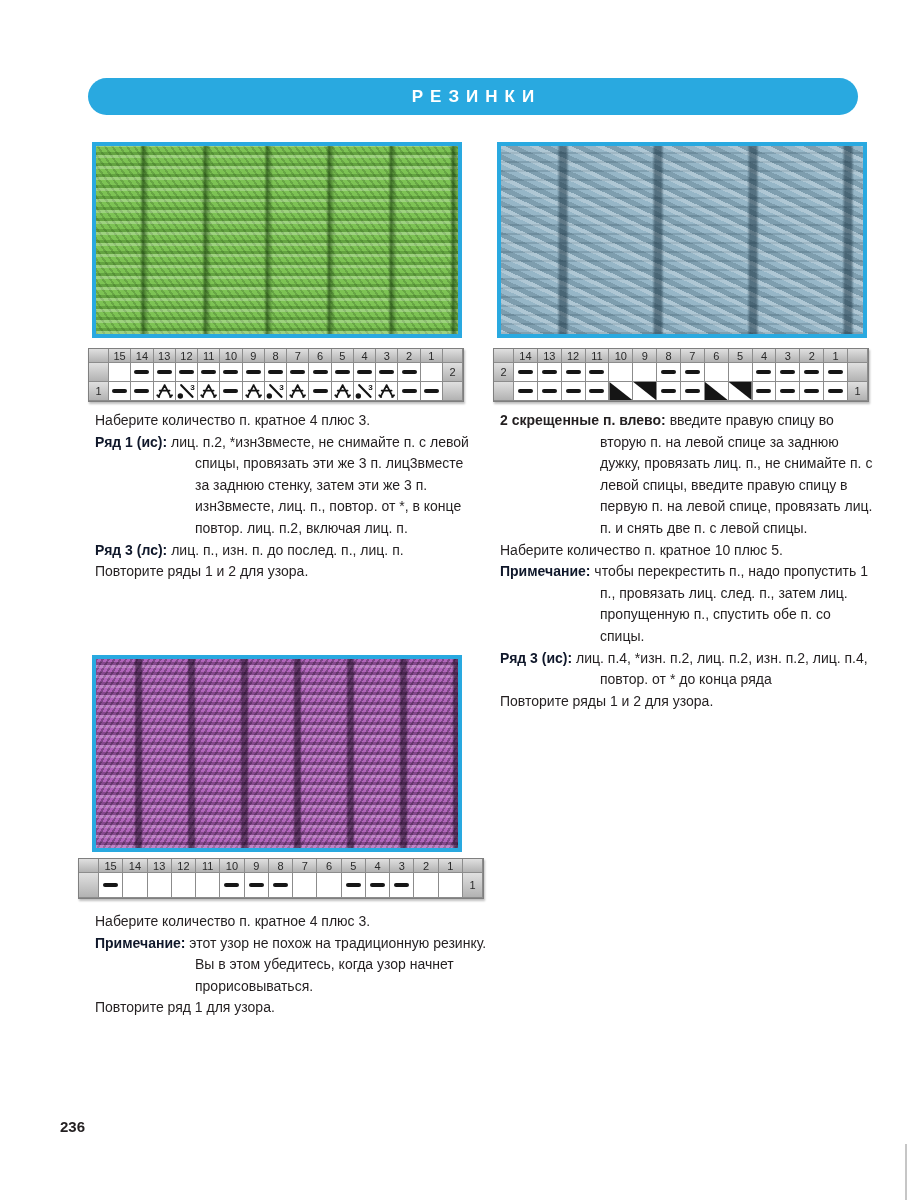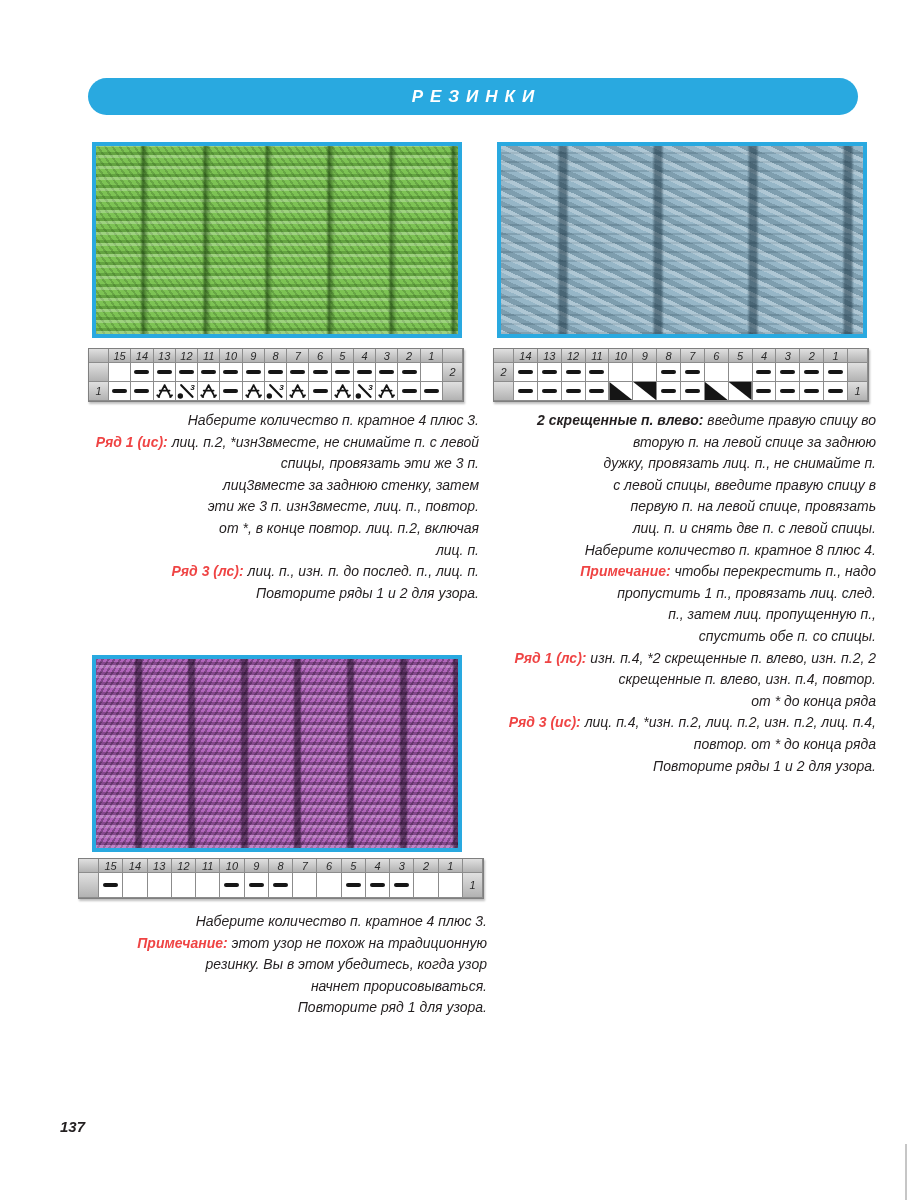--- a/index.html
+++ b/index.html
@@ -1,17 +1,17 @@
 <!DOCTYPE html>
 <html><head>
 <meta charset="utf-8">
 <style>
   html,body{margin:0;padding:0;background:#ffffff;}
   .page{position:relative;width:914px;height:1200px;background:#fff;overflow:hidden;
-        font-family:"Liberation Sans",sans-serif;color:#231f20;font-style:italic;}
+        font-family:"Liberation Sans",sans-serif;color:#231f20;}
 
   
   .banner{position:absolute;left:88px;top:78px;width:770px;height:37px;border-radius:19px;
           display:flex;align-items:center;justify-content:center;}
   .banner h1{margin:0;font-size:17px;font-weight:bold;color:#fff;letter-spacing:7px;padding-left:7px;}
 
   
   .photo{position:absolute;box-sizing:border-box;border:4px solid #29a9e0;}
   #photo-green{left:92px;top:142px;width:370px;height:196px;
     background-color:#7dc354;
@@ -41,28 +41,28 @@
   .chart .c{position:relative;display:flex;align-items:center;justify-content:center;
             border-right:1px solid #8c8c8c;border-bottom:1px solid #8c8c8c;background:#fff;overflow:hidden;}
   .chart .gry{background:linear-gradient(#e0e0e0,#b2b2b2);font-size:11px;color:#2a2a2a;}
   .dash{width:15px;height:3.5px;background:#161616;border-radius:2px;}
   .tri{position:absolute;left:0;top:0;right:0;bottom:0;background:#151515;}
   .triA{clip-path:polygon(0 0,0 100%,100% 100%);}
   .triB{clip-path:polygon(0 0,100% 0,100% 100%);}
   svg.sym{width:100%;height:100%;display:block;}
 
   
-  .txt{position:absolute;font-size:14px;line-height:21.6px;text-align:right;}
+  .txt{position:absolute;font-size:14px;line-height:21.6px;}
   #txt-green {left:95px; top:410px;width:384px;}
   #txt-blue  {left:500px;top:410px;width:376px;}
   #txt-purple{left:95px; top:911px;width:392px;}
   .txt p{margin:0;}
   .instr{padding-left:100px;text-indent:-100px;}
   .lbl{font-weight:bold;margin-top:12px;}
-  .lbl.gold{color:#ef4444;}
+  .lbl.gold{color:#0f172a;}
   .lbl.black{color:#231f20;}
 
   .pagenum{position:absolute;left:60px;top:1118px;font-size:15px;font-weight:bold;}
   .scan-edge{position:absolute;right:7px;bottom:0;width:2px;height:56px;background:#c6c6c6;}
 </style>
 </head>
 <body>
 
 <div class="page">
 
@@ -357,27 +357,26 @@
     </div>
 
   <div class="txt" id="txt-green">
       <p class="plain">Наберите количество п. кратное 4 плюс 3.</p>
       <p class="instr"><span class="lbl gold">Ряд 1 (ис):</span> лиц. п.2, *изн3вместе, не снимайте п. с левой спицы, провязать эти же 3 п. лиц3вместе за заднюю стенку, затем эти же 3 п. изн3вместе, лиц. п., повтор. от *, в конце повтор. лиц. п.2, включая лиц. п.</p>
       <p class="instr"><span class="lbl gold">Ряд 3 (лс):</span> лиц. п., изн. п. до послед. п., лиц. п.</p>
       <p class="plain">Повторите ряды 1 и 2 для узора.</p>
     </div>
   <div class="txt" id="txt-blue">
       <p class="instr"><span class="lbl black">2 скрещенные п. влево:</span> введите правую спицу во вторую п. на левой спице за заднюю дужку, провязать лиц. п., не снимайте п. с левой спицы, введите правую спицу в первую п. на левой спице, провязать лиц. п. и снять две п. с левой спицы.</p>
-      <p class="plain">Наберите количество п. кратное 8 плюс 4.</p>
+      <p class="plain">Наберите количество п. кратное 10 плюс 5.</p>
       <p class="instr"><span class="lbl gold">Примечание:</span> чтобы перекрестить п., надо пропустить 1 п., провязать лиц. след. п., затем лиц. пропущенную п., спустить обе п. со спицы.</p>
-      <p class="instr"><span class="lbl gold">Ряд 1 (лс):</span> изн. п.4, *2 скрещенные п. влево, изн. п.2, 2 скрещенные п. влево, изн. п.4, повтор. от * до конца ряда</p>
       <p class="instr"><span class="lbl gold">Ряд 3 (ис):</span> лиц. п.4, *изн. п.2, лиц. п.2, изн. п.2, лиц. п.4, повтор. от * до конца ряда</p>
       <p class="plain">Повторите ряды 1 и 2 для узора.</p>
     </div>
   <div class="txt" id="txt-purple">
       <p class="plain">Наберите количество п. кратное 4 плюс 3.</p>
       <p class="instr"><span class="lbl gold">Примечание:</span> этот узор не похож на традиционную резинку. Вы в этом убедитесь, когда узор начнет прорисовываться.</p>
       <p class="plain">Повторите ряд 1 для узора.</p>
     </div>
 
-  <div class="pagenum">137</div>
+  <div class="pagenum">236</div>
   <div class="scan-edge"></div>
 </div>
 
 </body></html>

